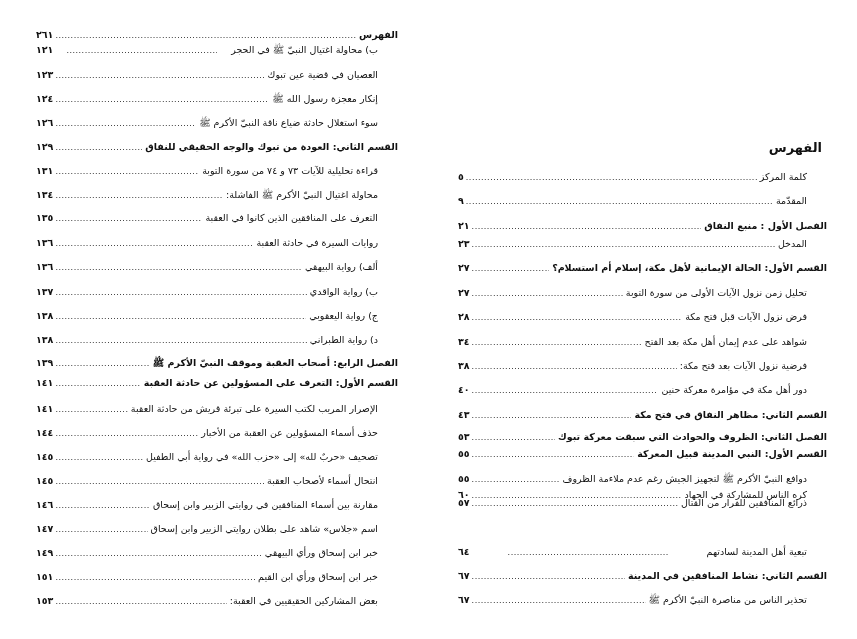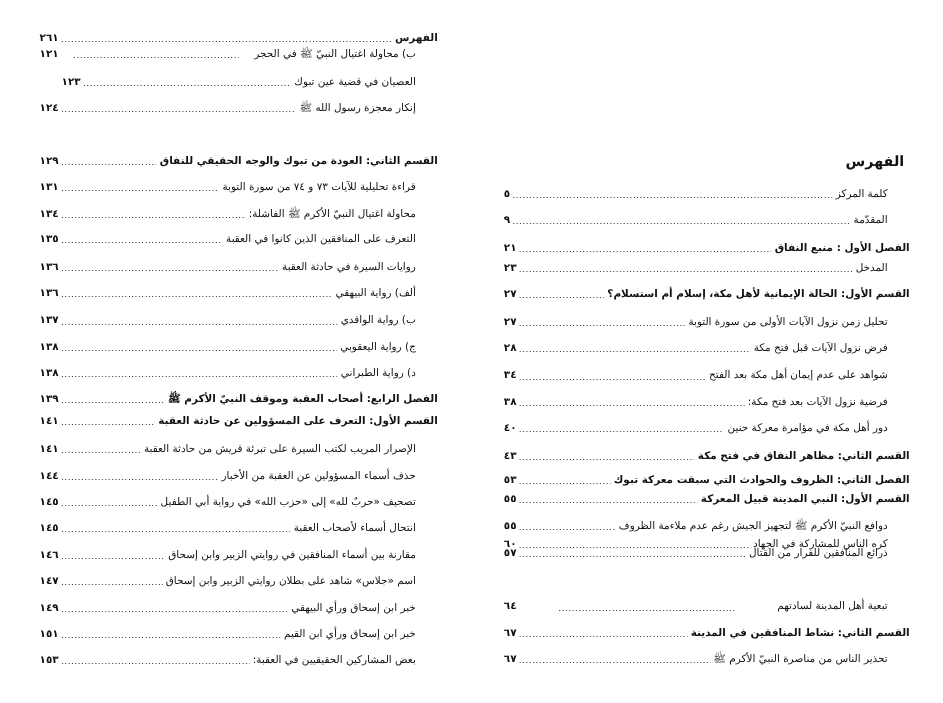--- a/index.html
+++ b/index.html
@@ -25,29 +25,34 @@
     <div class="row bold" style="top: 28px; left: 36px; right: 30px;">
       <span class="num">٢٦١</span>
       <span class="dots"></span>
       <span class="label">الفهرس</span>
     </div>
     <div class="row" style="top: 43px; left: 36px; right: 50px; gap: 11px;">
       <span class="num">١٢١</span>
       <span class="dots"></span>
       <span class="label">ب) محاولة اغتيال النبيّ ﷺ في الحجر</span>
     </div>
-    <div class="row" style="top: 68px; left: 36px; right: 50px; margin-left: 20px;">
+    <div class="row" style="top: 68px; left: 36px; right: 50px;">
       <span class="num">١٢٣</span>
       <span class="dots"></span>
       <span class="label">العصيان في قضية عين تبوك</span>
     </div>
     <div class="row" style="top: 92px; left: 36px; right: 50px;">
       <span class="num">١٢٤</span>
       <span class="dots"></span>
       <span class="label">إنكار معجزة رسول الله ﷺ</span>
+    </div>
+    <div class="row" style="top: 116px; left: 36px; right: 50px;">
+      <span class="num">١٢٦</span>
+      <span class="dots"></span>
+      <span class="label">سوء استغلال حادثة ضياع ناقة النبيّ الأكرم ﷺ</span>
     </div>
     <div class="row bold" style="top: 140px; left: 36px; right: 30px;">
       <span class="num">١٢٩</span>
       <span class="dots"></span>
       <span class="label">القسم الثاني: العودة من تبوك والوجه الحقيقي للنفاق</span>
     </div>
     <div class="row" style="top: 164px; left: 36px; right: 50px;">
       <span class="num">١٣١</span>
       <span class="dots"></span>
       <span class="label">قراءة تحليلية للآيات ٧٣ و ٧٤ من سورة التوبة</span>

